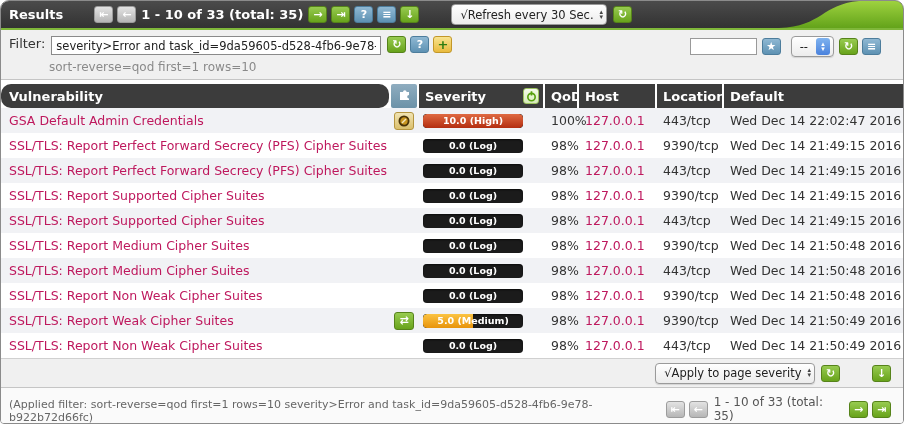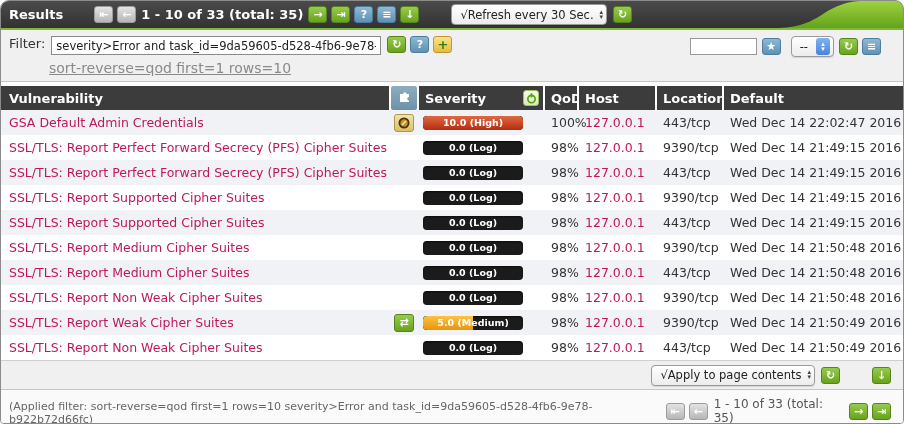--- a/index.html
+++ b/index.html
@@ -59,32 +59,32 @@
     padding:6px 8px 5px 8px;
   }
   .filter-row1 { display:flex; align-items:flex-start; }
   .filter-label { font-size:13px; color:#333; margin-right:6px; }
   .filter-input {
     width:330px; height:19px; border:1px solid #8a8a8a; font-size:11.5px;
     padding:1px 4px; font-family:"DejaVu Sans",sans-serif; color:#222; background:#fff;
   }
   .filter-right { margin-left:auto; display:flex; align-items:center; padding-right:14px; }
   .saved-input { width:67px; height:17px; border:1px solid #999; margin-right:5px; background:#fff; }
-  .filter-row2 { font-size:14px; color:#8a8a8a; margin:3px 0 0 40px;text-decoration:underline; }
+  .filter-row2 { font-size:12px; color:#8a8a8a; margin:3px 0 0 40px; }
 
   .gap { height:4px; background:#fff; }
 
   
   .thead, .trow { display:flex; gap:2px; }
   .thead { height:24px; background:#fff; }
   .thead .hcell {
     background:#3c3c3c; color:#fff; font-size:13px; font-weight:bold;
     display:flex; align-items:center; padding-left:6px;
   }
-  .c-vuln { width:388px; } .c-sol { width:26px; } .c-sev { width:124px; }
+  .c-vuln { width:388px;border-radius:10px; } .c-sol { width:26px; } .c-sev { width:124px; }
   .c-qod { width:32px; } .c-host { width:76px; } .c-loc { width:65px; }
   .c-created { flex:1; }
   .thead .c-vuln { padding-left:8px; }
   .thead .c-sol {
     background:linear-gradient(#8fadc0,#6c92a8); border-radius:2px;
     justify-content:center; padding-left:0; cursor:pointer;
   }
   .sort-icon {
     width:16px; height:16px; border-radius:3px; margin-left:auto; margin-right:4px;
     background:linear-gradient(#f5fbea,#d7ebba); border:1px solid #9cc25f;
@@ -493,21 +493,21 @@
       <div class="cell c-host">
           <a href="#" class="link">127.0.0.1</a>
         </div>
       <div class="cell c-loc">443/tcp</div>
       <div class="cell c-created">Wed Dec 14 21:50:49 2016</div>
     </div>
   </div>
 
   <div class="actionbar">
     <span class="macselect">
-      <span>√Apply to page contents</span>
+      <span>√Apply to page severity</span>
       <span class="stepper">
         <span>▴</span>
           <span>▾</span>
       </span>
     </span>
     <span class="ibtn green">
         <span>↻</span>
       </span>
     <span class="ibtn green dl">
         <span>↓</span>

